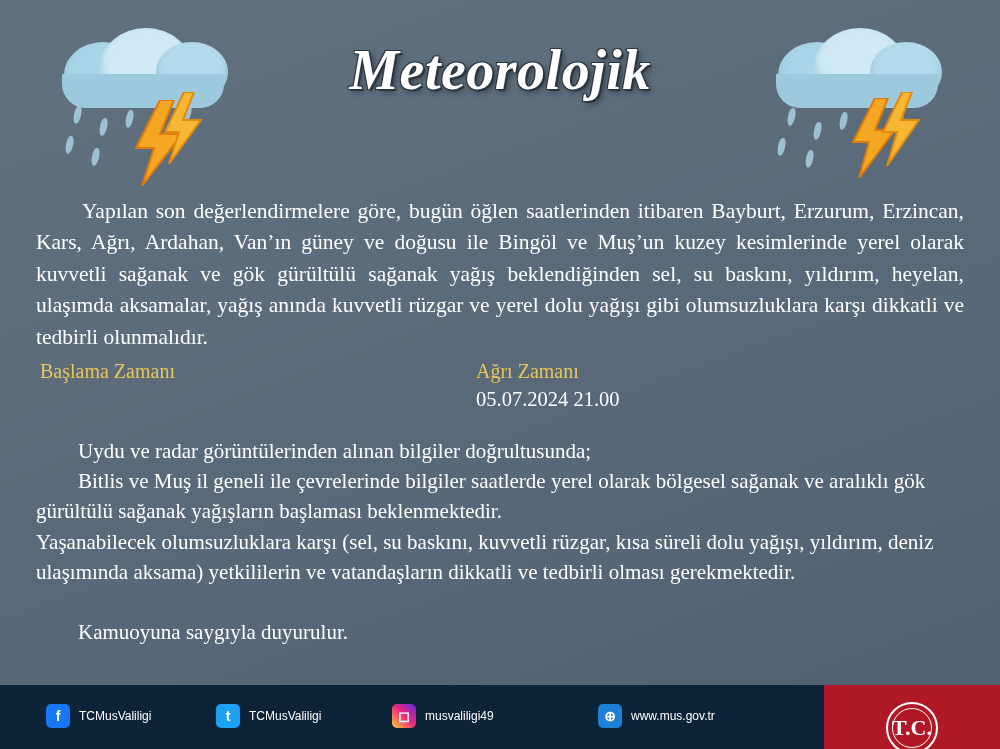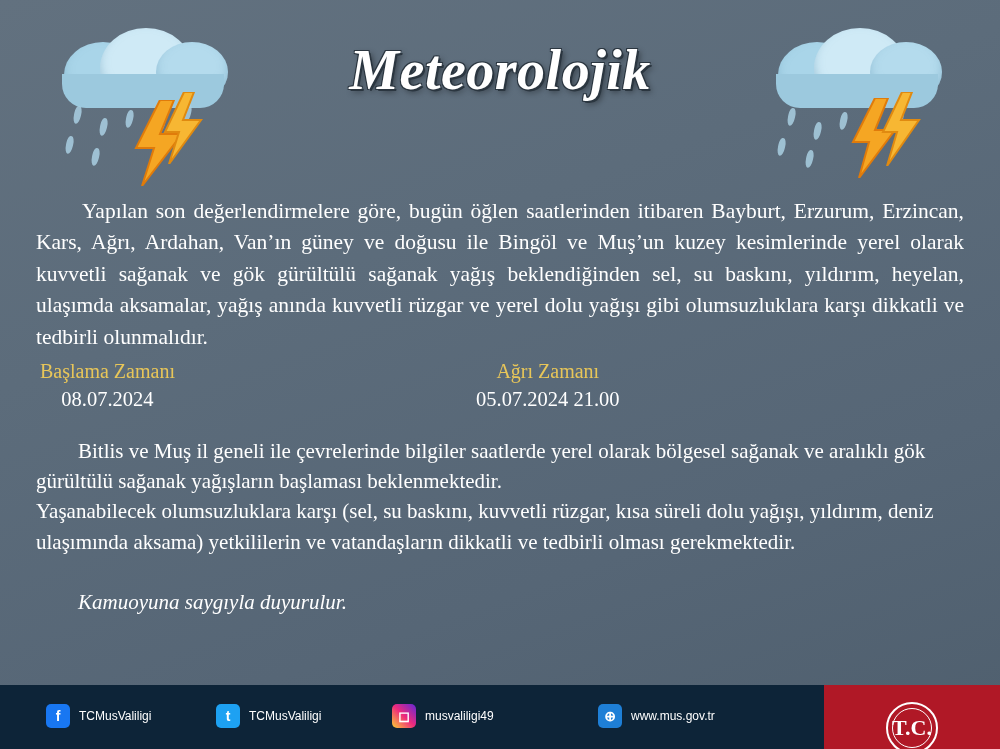--- a/index.html
+++ b/index.html
@@ -107,21 +107,20 @@
     text-indent: 46px;
     font-family: "Liberation Serif", serif;
   }
 
   .times-row {
     position: absolute;
     top: 358px;
     left: 36px;
     width: 928px;
     height: 70px;
-    text-align: center;
   }
   .time-col { position: absolute; top: 0; }
   .time-col.start { left: 4px; }
   .time-col.end { left: 440px; }
   .time-label {
     color: #e8c659;
     font-size: 20px;
     line-height: 1.35;
     font-family: "Liberation Serif", serif;
   }
@@ -137,21 +136,21 @@
     top: 436px;
     left: 36px;
     width: 928px;
     color: #ffffff;
     font-size: 21px;
     line-height: 1.44;
     font-family: "Liberation Serif", serif;
   }
   .second-block p { margin: 0; }
   .second-block p.indent { text-indent: 42px; }
-  .second-block p.closing { margin-top: 30px; text-indent: 42px; font-style: italic; }
+  .second-block p.closing { margin-top: 30px; text-indent: 42px; }
 
   
   .footer {
     position: absolute;
     left: 0;
     bottom: 0;
     width: 1000px;
     height: 64px;
     background: #0d2438;
     z-index: 8;
@@ -293,29 +292,29 @@
 
   <div class="title-block">
     <div class="title-line">Meteorolojik</div>
   </div>
 
   <div class="main-para">Yapılan son değerlendirmelere göre, bugün öğlen saatlerinden itibaren Bayburt, Erzurum, Erzincan, Kars, Ağrı, Ardahan, Van’ın güney ve doğusu ile Bingöl ve Muş’un kuzey kesimlerinde yerel olarak kuvvetli sağanak ve gök gürültülü sağanak yağış beklendiğinden sel, su baskını, yıldırım, heyelan, ulaşımda aksamalar, yağış anında kuvvetli rüzgar ve yerel dolu yağışı gibi olumsuzluklara karşı dikkatli ve tedbirli olunmalıdır.</div>
 
   <div class="times-row">
     <div class="time-col start">
       <div class="time-label">Başlama Zamanı</div>
-      <div class="time-value">08.07.2024</div>
     </div>
     <div class="time-col end">
       <div class="time-label">Ağrı Zamanı</div>
       <div class="time-value">05.07.2024 21.00</div>
     </div>
   </div>
 
   <div class="second-block">
+    <p class="indent">Uydu ve radar görüntülerinden alınan bilgiler doğrultusunda;</p>
     <p class="indent">Bitlis ve Muş il geneli ile çevrelerinde bilgiler saatlerde yerel olarak bölgesel sağanak ve aralıklı gök gürültülü sağanak yağışların başlaması beklenmektedir.</p>
     <p>Yaşanabilecek olumsuzluklara karşı (sel, su baskını, kuvvetli rüzgar, kısa süreli dolu yağışı, yıldırım, deniz ulaşımında aksama) yetkililerin ve vatandaşların dikkatli ve tedbirli olması gerekmektedir.</p>
     <p class="closing">Kamuoyuna saygıyla duyurulur.</p>
   </div>
 
   <div class="footer">
     <div class="footer-inner">
 
       <div class="social s1">
         <span class="ic ic-fb">f</span>

